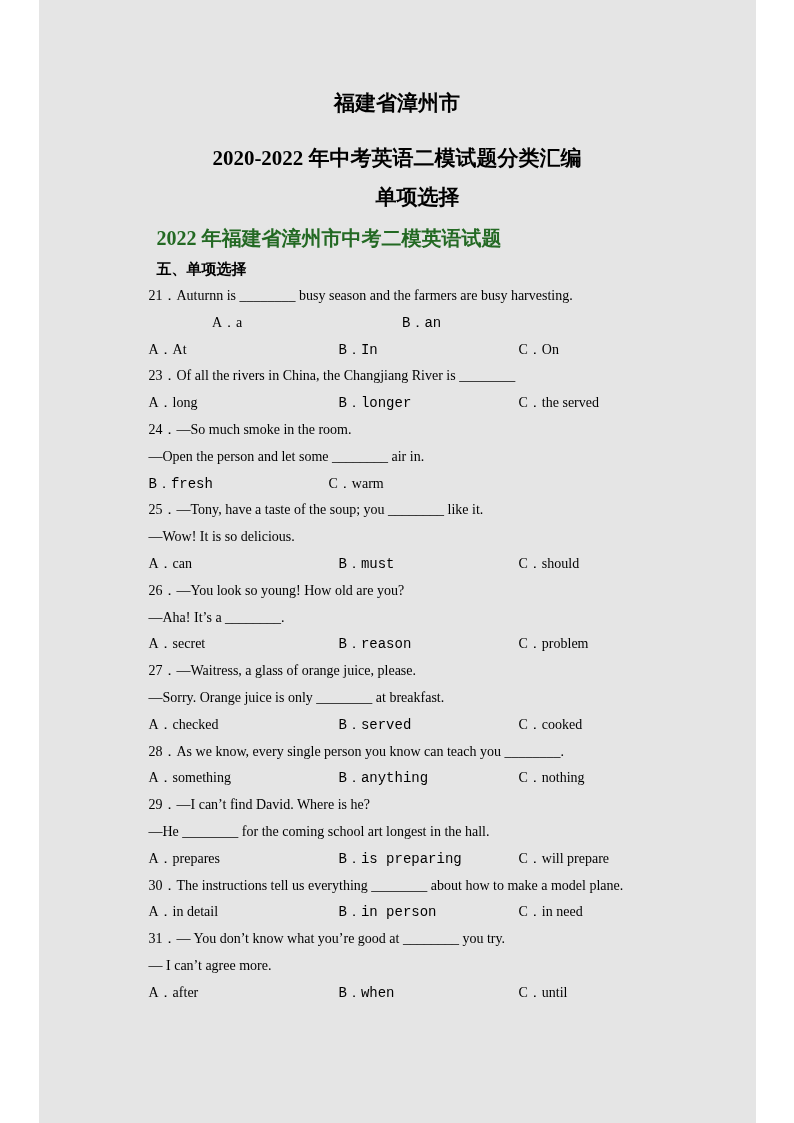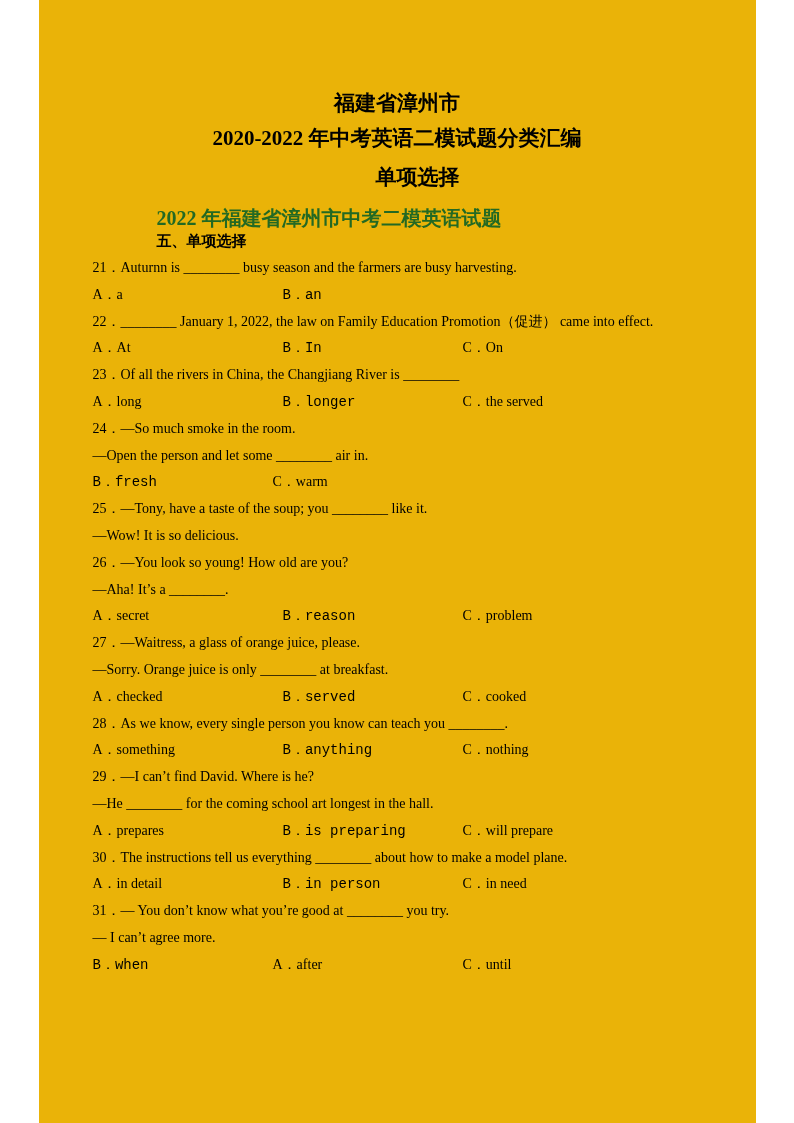--- a/index.html
+++ b/index.html
@@ -4,59 +4,59 @@
 <style>
   * { margin: 0; padding: 0; box-sizing: border-box; }
   html, body { background: #ffffff; }
   body { font-family: "Liberation Serif", "DejaVu Serif", serif; color: #000; }
 
   .page {
     position: relative;
     width: 717px;
     height: 1123px;
     margin: 0 auto;
-    background: #eab308;
+    background: #e5e5e5;
     overflow: hidden;
   }
 
   .doc-title {
     text-align: center;
     font-weight: bold;
     font-size: 21px;
     line-height: 23px;
     font-family: "Liberation Serif", "DejaVu Serif", serif;
   }
   .doc-title.t1 { margin-top: 92px; }
-  .doc-title.t2 { margin-top: 12px; }
+  .doc-title.t2 { margin-top: 32px; }
   .doc-title.t3 { margin-top: 16px; padding-left: 41px; }
 
   .subtitle {
     margin: 20px 118px 0;
     font-size: 20px;
     font-weight: bold;
     color: #236923;
     line-height: 19px;
   }
 
   .section-heading {
-    margin: 4px 118px 0;
+    margin: 12px 118px 0;
     font-size: 15px;
     font-weight: bold;
     line-height: 18px;
   }
 
   .questions {
-    margin: 5px 54px 0;
+    margin: 5px 110px 0;
     font-size: 14px;
   }
   .line {
     line-height: 26.8px;
     white-space: pre-wrap;
   }
-  .options-row { display: flex; }
+  .options-row { display: flex; justify-content: center; }
   .opt { display: block; }
   .opt-0 { width: 190px; flex: 0 0 190px; }
   .opt-1 { width: 180px; flex: 0 0 180px; font-family: Liberation Mono, monospace; }
   .opt-2 { flex: 1; }
 </style>
 </head>
 <body>
 
 <div class="page">
   <div class="doc-title t1">福建省漳州市</div>
@@ -66,35 +66,35 @@
   <div class="subtitle" style="color: rgb(35, 105, 35);">2022 年福建省漳州市中考二模英语试题</div>
 
   <div class="section-heading">五、单项选择</div>
 
   <div class="questions">
       <div class="question">
         <div class="line">21．Auturnn is ________ busy season and the farmers are busy harvesting.</div>
         <div class="line options-row"><span class="opt opt-0">A．a</span><span class="opt opt-1">B．an</span></div>
       </div>
       <div class="question">
-        <div class="line">22．________ January 1, 2022, the law on Family Education Promotion（促进） came into effect.</div>
         <div class="line options-row"><span class="opt opt-0">A．At</span><span class="opt opt-1">B．In</span><span class="opt opt-2">C．On</span></div>
       </div>
       <div class="question">
         <div class="line">23．Of all the rivers in China, the Changjiang River is ________</div>
         <div class="line options-row"><span class="opt opt-0">A．long</span><span class="opt opt-1">B．longer</span><span class="opt opt-2">C．the served</span></div>
       </div>
       <div class="question">
         <div class="line">24．—So much smoke in the room.</div>
         <div class="line">—Open the person and let some ________ air in.</div>
         <div class="line options-row"><span class="opt opt-1">B．fresh</span><span class="opt opt-2">C．warm</span></div>
       </div>
       <div class="question">
         <div class="line">25．—Tony, have a taste of the soup; you ________ like it.</div>
         <div class="line">—Wow! It is so delicious.</div>
+        <div class="line options-row"><span class="opt opt-0">A．can</span><span class="opt opt-1">B．must</span><span class="opt opt-2">C．should</span></div>
       </div>
       <div class="question">
         <div class="line">26．—You look so young! How old are you?</div>
         <div class="line">—Aha! It’s a ________.</div>
         <div class="line options-row"><span class="opt opt-0">A．secret</span><span class="opt opt-1">B．reason</span><span class="opt opt-2">C．problem</span></div>
       </div>
       <div class="question">
         <div class="line">27．—Waitress, a glass of orange juice, please.</div>
         <div class="line">—Sorry. Orange juice is only ________ at breakfast.</div>
         <div class="line options-row"><span class="opt opt-0">A．checked</span><span class="opt opt-1">B．served</span><span class="opt opt-2">C．cooked</span></div>
@@ -108,16 +108,16 @@
         <div class="line">—He ________ for the coming school art longest in the hall.</div>
         <div class="line options-row"><span class="opt opt-0">A．prepares</span><span class="opt opt-1">B．is preparing</span><span class="opt opt-2">C．will prepare</span></div>
       </div>
       <div class="question">
         <div class="line">30．The instructions tell us everything ________ about how to make a model plane.</div>
         <div class="line options-row"><span class="opt opt-0">A．in detail</span><span class="opt opt-1">B．in person</span><span class="opt opt-2">C．in need</span></div>
       </div>
       <div class="question">
         <div class="line">31．— You don’t know what you’re good at ________ you try.</div>
         <div class="line">— I can’t agree more.</div>
-        <div class="line options-row"><span class="opt opt-1">B．when</span><span class="opt opt-0">A．after</span><span class="opt opt-2">C．until</span></div>
+        <div class="line options-row"><span class="opt opt-0">A．after</span><span class="opt opt-1">B．when</span><span class="opt opt-2">C．until</span></div>
       </div>
     </div>
 </div>
 
 </body></html>

